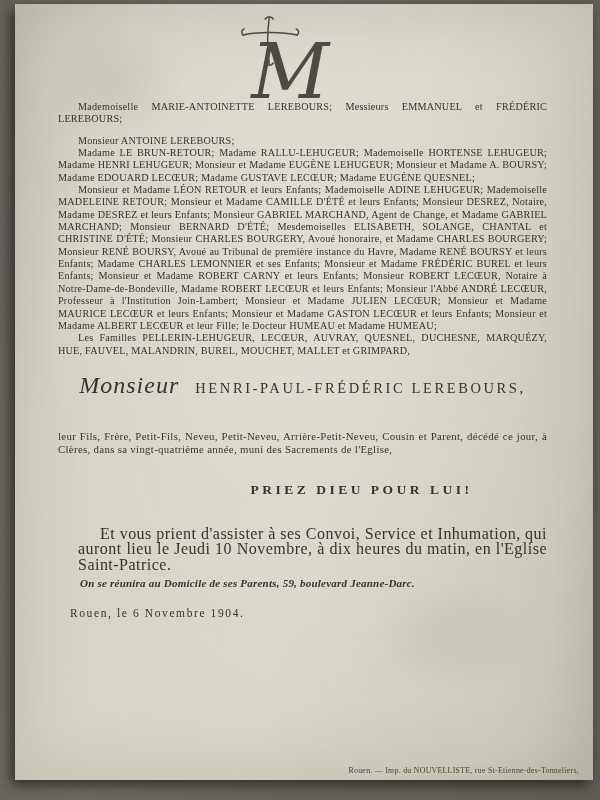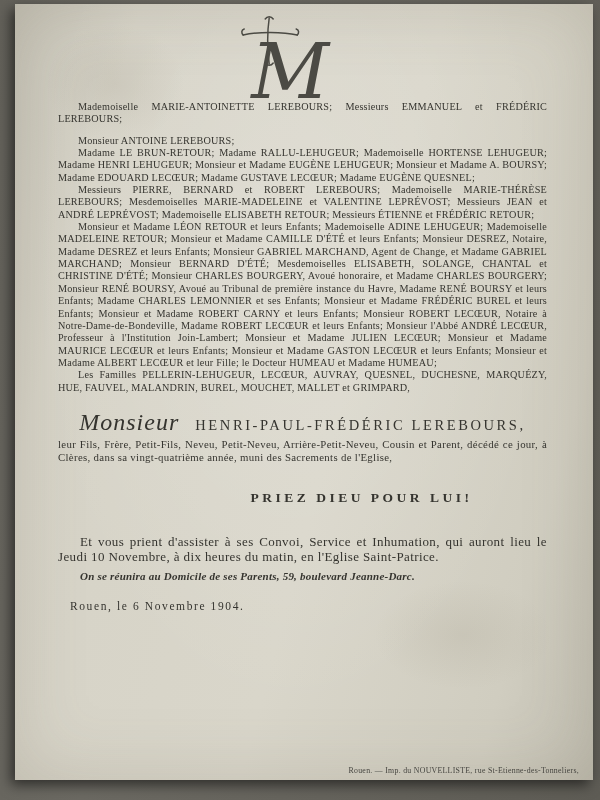--- a/index.html
+++ b/index.html
@@ -46,31 +46,31 @@
   }
   .gap-top { margin-top:9px; }
   .intro-par { margin-top:2px; }
   .title-line { text-align:center; margin-top:15px; white-space:nowrap; }
   .title-prefix {
     font-style:italic; font-size:24px; margin-right:12px;
     letter-spacing:1px;
   }
   .title-name { font-size:14.5px; letter-spacing:2.6px; }
   .relation-par {
-    margin-top:2px; font-size:10.8px; line-height:13.5px;
+    margin-top:31px; font-size:10.8px; line-height:13.5px;
     text-align:justify; letter-spacing:0.03em;
   }
   .prayer-line {
     margin-top:25px; padding-left:118px; text-align:center;
     font-size:13.5px; font-weight:bold; letter-spacing:3.5px;
     white-space:nowrap;
   }
   .ceremony-par {
-    margin-top:28px; font-size:13px; line-height:15.5px;
-    text-indent:22px; text-align:justify; letter-spacing:0.03em;
+    margin-top:28px; font-size:16px; line-height:15.5px;
+    text-indent:22px; text-align:justify; letter-spacing:0.03em;margin-left:20px;
   }
   .meeting-par {
     margin-top:5px; font-size:11px; font-weight:bold;
     text-indent:22px; letter-spacing:0.02em;font-style:italic;
   }
   .dateline {
     margin-top:18px; font-size:11.5px; letter-spacing:1.6px; text-indent:12px;
   }
   .printer-line {
     position:absolute; right:14px; bottom:5px;
@@ -98,21 +98,20 @@
         </g>
         <text x="48" y="86" font-family="DejaVu Serif, serif" font-style="italic" font-size="76" fill="#4b4a44">M</text>
       </svg>
     </div>
 
     <div class="text-block">
 
       <p class="family-par">Mademoiselle MARIE-ANTOINETTE LEREBOURS; Messieurs EMMANUEL et FRÉDÉRIC LEREBOURS;</p>
       <p class="family-par gap-top">Monsieur ANTOINE LEREBOURS;</p>
       <p class="family-par">Madame LE BRUN-RETOUR; Madame RALLU-LEHUGEUR; Mademoiselle HORTENSE LEHUGEUR; Madame HENRI LEHUGEUR; Monsieur et Madame EUGÈNE LEHUGEUR; Monsieur et Madame A. BOURSY; Madame EDOUARD LECŒUR; Madame GUSTAVE LECŒUR; Madame EUGÈNE QUESNEL;</p>
-      <p class="family-par">Messieurs PIERRE, BERNARD et ROBERT LEREBOURS; Mademoiselle MARIE-THÉRÈSE LEREBOURS; Mesdemoiselles MARIE-MADELEINE et VALENTINE LEPRÉVOST; Messieurs JEAN et ANDRÉ LEPRÉVOST; Mademoiselle ELISABETH RETOUR; Messieurs ÉTIENNE et FRÉDÉRIC RETOUR;</p>
       <p class="family-par">Monsieur et Madame LÉON RETOUR et leurs Enfants; Mademoiselle ADINE LEHUGEUR; Mademoiselle MADELEINE RETOUR; Monsieur et Madame CAMILLE D'ÉTÉ et leurs Enfants; Monsieur DESREZ, Notaire, Madame DESREZ et leurs Enfants; Monsieur GABRIEL MARCHAND, Agent de Change, et Madame GABRIEL MARCHAND; Monsieur BERNARD D'ÉTÉ; Mesdemoiselles ELISABETH, SOLANGE, CHANTAL et CHRISTINE D'ÉTÉ; Monsieur CHARLES BOURGERY, Avoué honoraire, et Madame CHARLES BOURGERY; Monsieur RENÉ BOURSY, Avoué au Tribunal de première instance du Havre, Madame RENÉ BOURSY et leurs Enfants; Madame CHARLES LEMONNIER et ses Enfants; Monsieur et Madame FRÉDÉRIC BUREL et leurs Enfants; Monsieur et Madame ROBERT CARNY et leurs Enfants; Monsieur ROBERT LECŒUR, Notaire à Notre-Dame-de-Bondeville, Madame ROBERT LECŒUR et leurs Enfants; Monsieur l'Abbé ANDRÉ LECŒUR, Professeur à l'Institution Join-Lambert; Monsieur et Madame JULIEN LECŒUR; Monsieur et Madame MAURICE LECŒUR et leurs Enfants; Monsieur et Madame GASTON LECŒUR et leurs Enfants; Monsieur et Madame ALBERT LECŒUR et leur Fille; le Docteur HUMEAU et Madame HUMEAU;</p>
       <p class="family-par">Les Familles PELLERIN-LEHUGEUR, LECŒUR, AUVRAY, QUESNEL, DUCHESNE, MARQUÉZY, HUE, FAUVEL, MALANDRIN, BUREL, MOUCHET, MALLET et GRIMPARD,</p>
 
       <p class="title-line">
         <span class="title-prefix">Monsieur</span>
         <span class="title-name">HENRI-PAUL-FRÉDÉRIC LEREBOURS,</span>
       </p>
 
       <p class="relation-par">leur Fils, Frère, Petit-Fils, Neveu, Petit-Neveu, Arrière-Petit-Neveu, Cousin et Parent, décédé ce jour, à Clères, dans sa vingt-quatrième année, muni des Sacrements de l'Eglise,</p>
 

